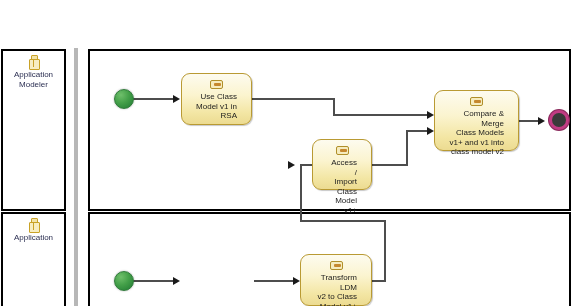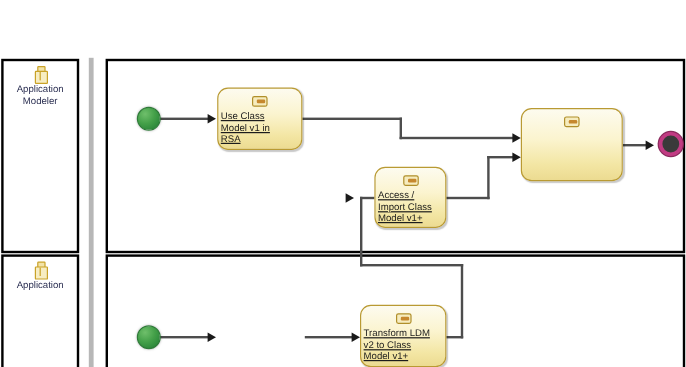--- a/index.html
+++ b/index.html
@@ -161,26 +161,25 @@
     position: absolute;
     left: 3px; top: 2px;
     width: 7px; height: 3px;
     background: #c6882e;
     border-radius: 1px;
   }
   .task-label {
     font-size: 8px;
     line-height: 9.5px;
     color: #1c1c1c;
-    text-align: left;
+    text-align: right;
     width: 100%;
-    padding: 0 2px;
+    padding: 0 14px;
     box-sizing: border-box;
     white-space: pre-line;
-    text-decoration: underline;
   }
 </style>
 </head>
 <body>
 
 <div id="canvas">
 
   <div class="lane-header" style="top:1px; height:162px;">
     <div class="lane-header-inner">
       <div class="lane-actor-icon">
@@ -266,20 +265,24 @@
 
   <div class="task" style="left:312px; top:91px; width:60px; height:51px;">
     <div class="task-icon"></div>
     <div class="task-label">Access /
 Import Class
 Model v1+</div>
   </div>
 
   <div class="task" style="left:434px; top:42px; width:85px; height:61px;">
     <div class="task-icon"></div>
+    <div class="task-label">Compare &amp; Merge
+Class Models
+v1+ and v1 into
+class model v2</div>
   </div>
 
 
   <div class="task" style="left:300px; top:206px; width:72px; height:52px;">
     <div class="task-icon"></div>
     <div class="task-label">Transform LDM
 v2 to Class
 Model v1+</div>
   </div>
 

